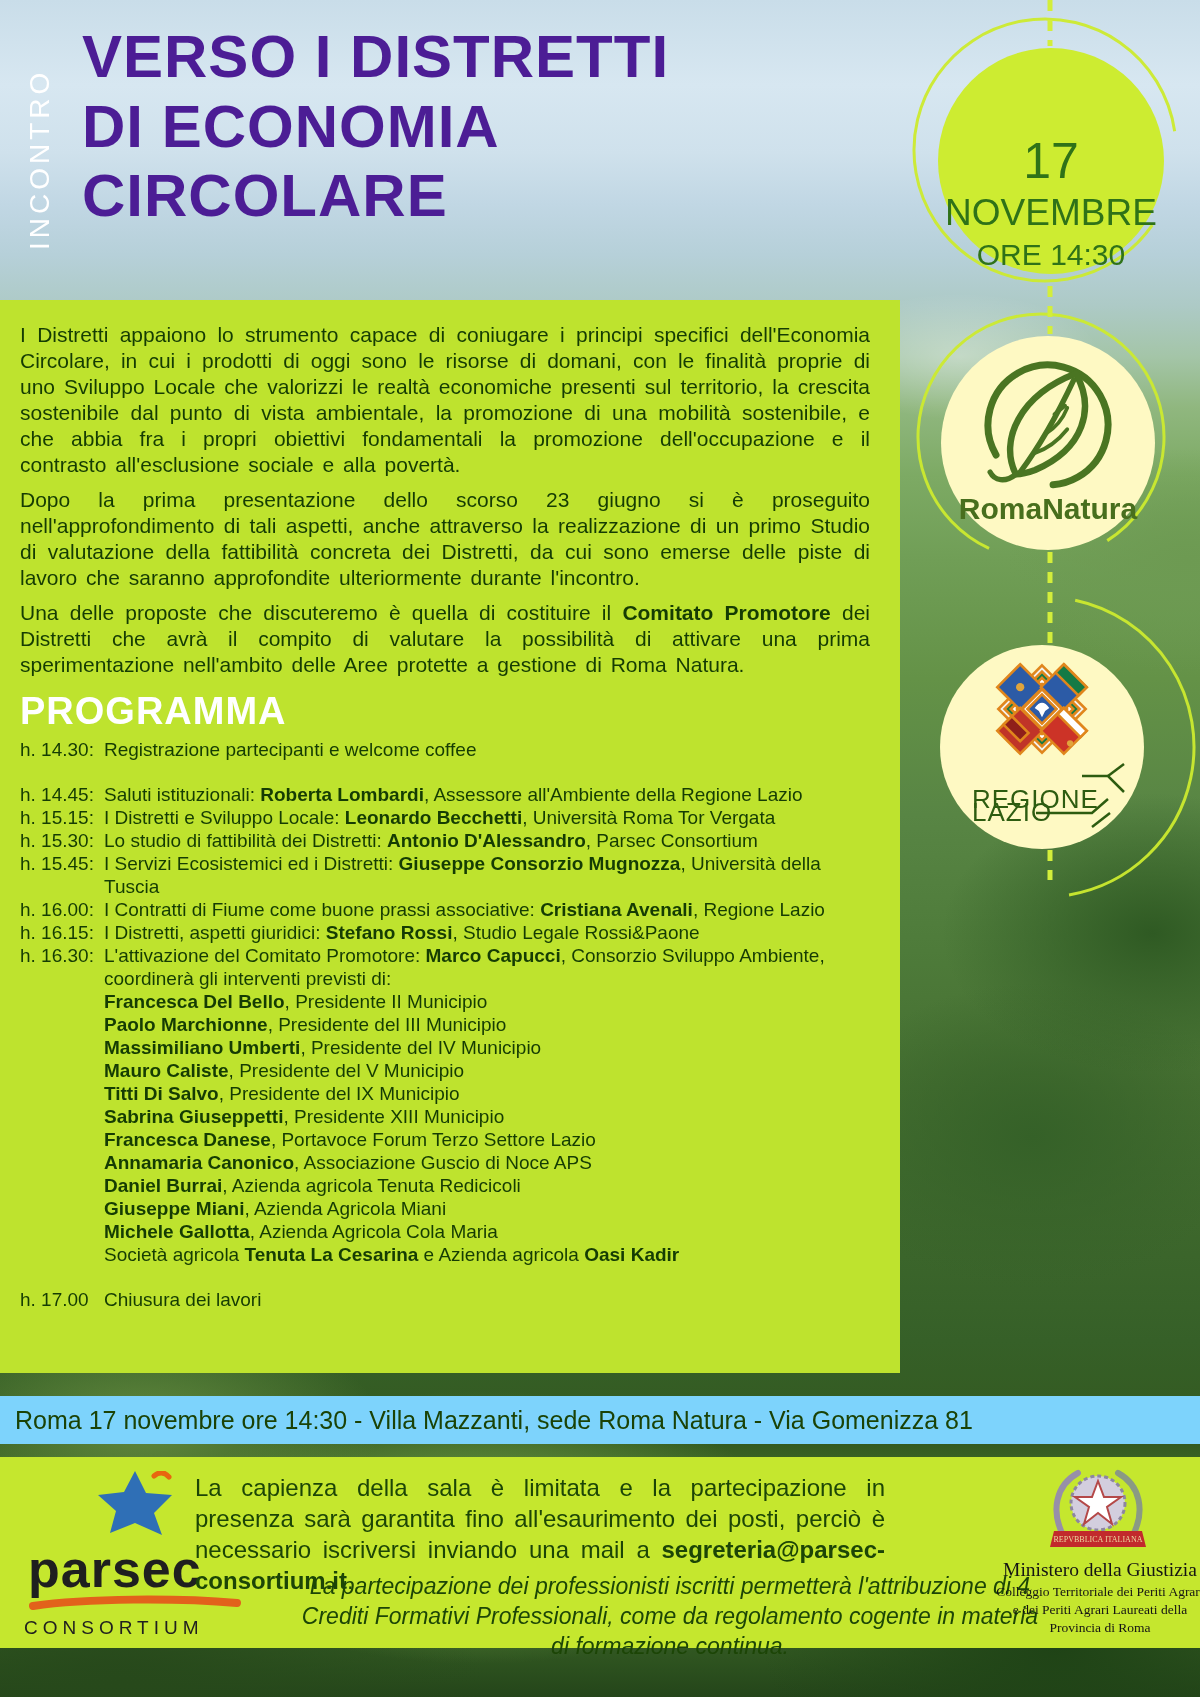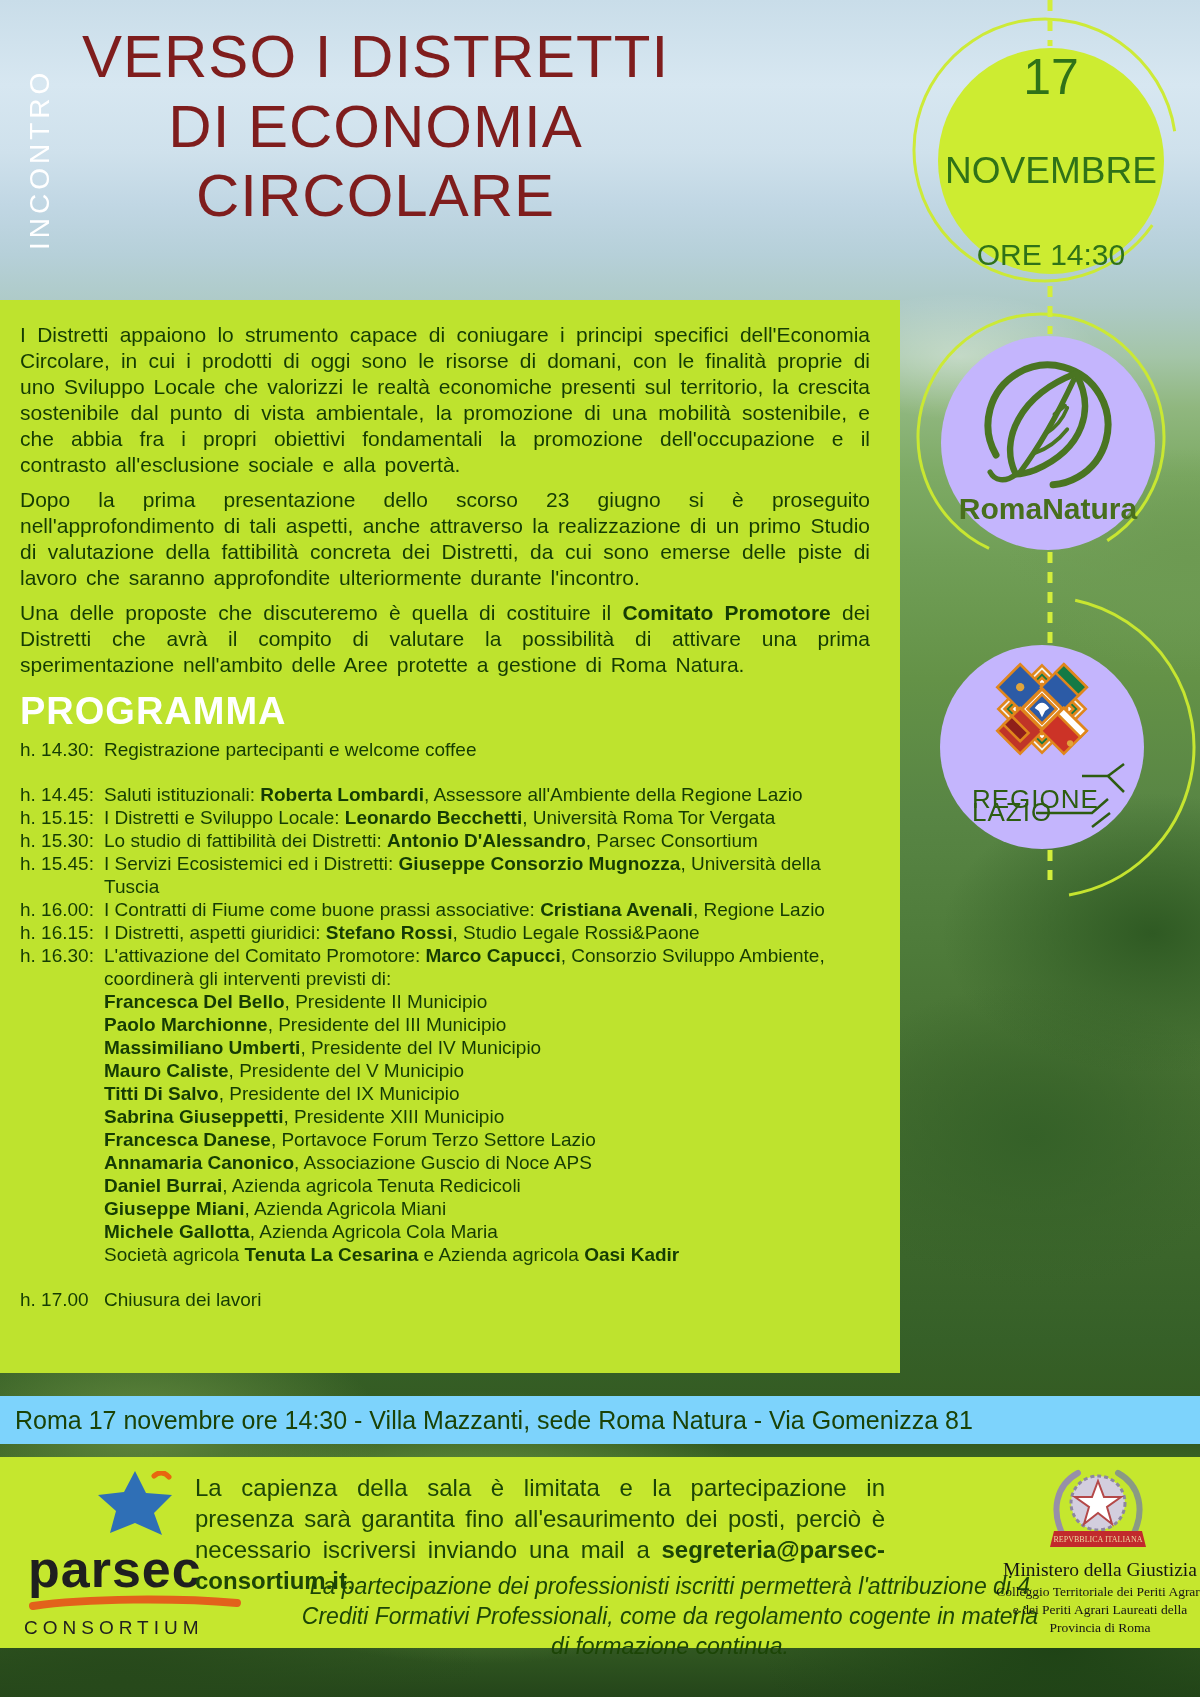--- a/index.html
+++ b/index.html
@@ -18,42 +18,42 @@
       radial-gradient(200px 90px at 80% 21%, rgba(255,255,255,.35), transparent 70%),
       linear-gradient(180deg,#c9dde9 0%,#d7e7f1 5%,#cfe1ec 9%,#c1d7e4 12%,
         #b6d0d9 15%,#adcac6 18%,#a4c5a8 21%,#90b77f 24%,#7daa64 28%,#709e56 33%,
         #649247 40%,#588544 48%,#4e7b3a 56%,#456f31 64%,#3d672c 72%,#366028 79%,
         #33591f 85%,#4e7e31 89%,#44722b 93%,#24451a 100%);}
   
   .decor{position:absolute;inset:0;pointer-events:none;}
   
   .kicker{position:absolute;left:24px;top:250px;transform:rotate(-90deg);transform-origin:0 0;
     width:225px;color:#fff;font-size:28px;letter-spacing:4px;font-weight:400;}
-  .title{position:absolute;left:82px;top:22px;color:#7f1d1d;font-weight:400;
-    font-size:60px;line-height:1.16;letter-spacing:1px;text-align:center;}
+  .title{position:absolute;left:82px;top:22px;color:#4c1d95;font-weight:700;
+    font-size:60px;line-height:1.16;letter-spacing:1px;}
   
   .badge{position:absolute;left:938px;top:48px;width:226px;height:226px;border-radius:50%;
-    background:#cdec31;display:flex;flex-direction:column;align-items:center;justify-content:space-between;
+    background:#cdec31;display:flex;flex-direction:column;align-items:center;justify-content:flex-end;
     color:#2f7218;text-align:center;}
   .badge .day{font-size:50px;line-height:58px;}
   .badge .month{font-size:37px;line-height:46px;}
   .badge .hour{font-size:30px;line-height:38px;}
   
   .main-panel{position:absolute;left:0;top:300px;width:900px;height:1073px;background:#bee32e;
     box-sizing:border-box;padding:22px 30px 17px 20px;color:#153c03;overflow:hidden;}
   .intro p{margin:0 0 9px 0;font-size:21px;line-height:1.24;text-align:justify;word-spacing:3px;}
   .b{font-weight:700;}
   .programma{color:#fff;font-weight:700;font-size:38px;line-height:1;letter-spacing:1px;margin:14px 0 8px 0;}
   .rows{}
   .row{display:flex;font-size:19px;line-height:23px;}
   .row.gap{margin-top:22px;justify-content:flex-end;}
   .row .time{width:84px;flex:none;}
   .row .desc{flex:1;padding-right:6px;}
   
-  .circle{position:absolute;border-radius:50%;background:#c4b5fd;display:flex;flex-direction:column;
+  .circle{position:absolute;border-radius:50%;background:#fef9c3;display:flex;flex-direction:column;
     align-items:center;justify-content:flex-start;}
   .rn{left:941px;top:336px;width:214px;height:214px;}
   .rn .label{font-weight:700;font-size:30px;color:#486f1d;margin-top:-8px;}
   .rl{left:940px;top:645px;width:204px;height:204px;}
   .rl-text{position:relative;width:204px;height:72px;margin-top:2px;color:#2d5c10;}
   .rl-text .l1{position:absolute;left:32px;top:0;font-size:26px;letter-spacing:1px;margin-top:21px;}
   .rl-text .l2{position:absolute;left:32px;top:34px;font-size:26px;letter-spacing:1px;}
   
   .locbar{position:absolute;left:0;top:1396px;width:1200px;height:48px;background:#7dd3fc;
     display:flex;align-items:center;padding-left:15px;box-sizing:border-box;

